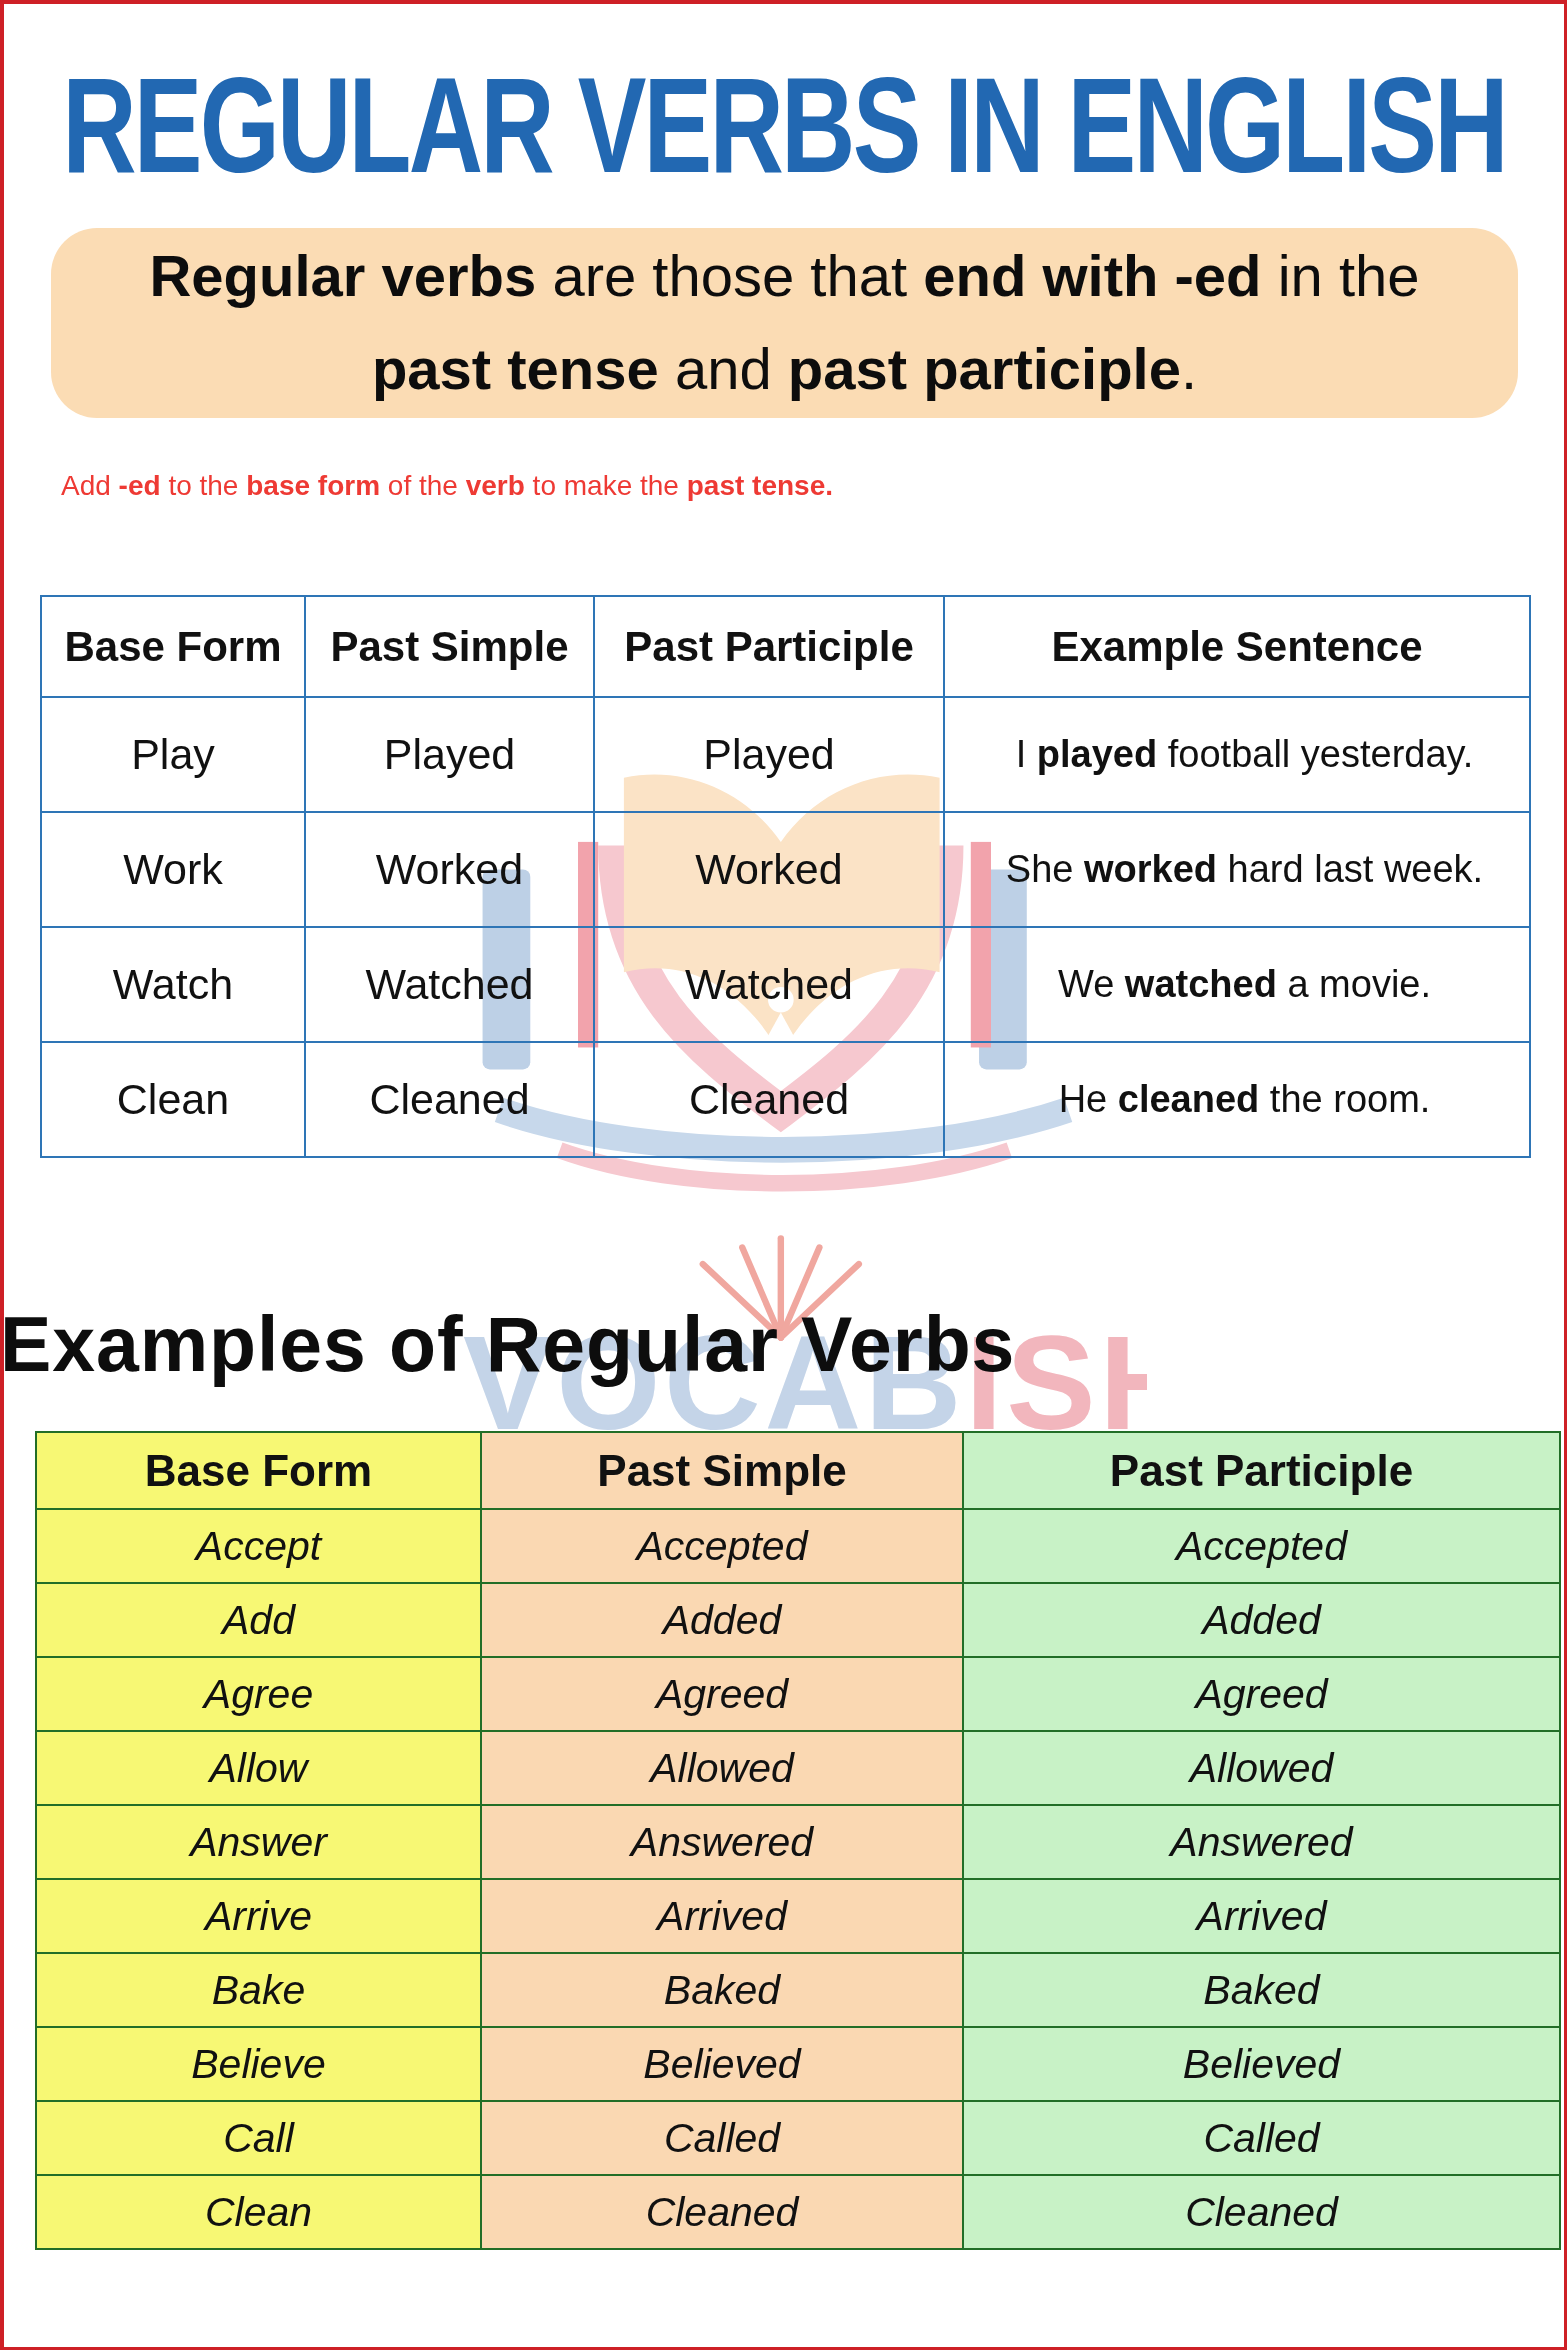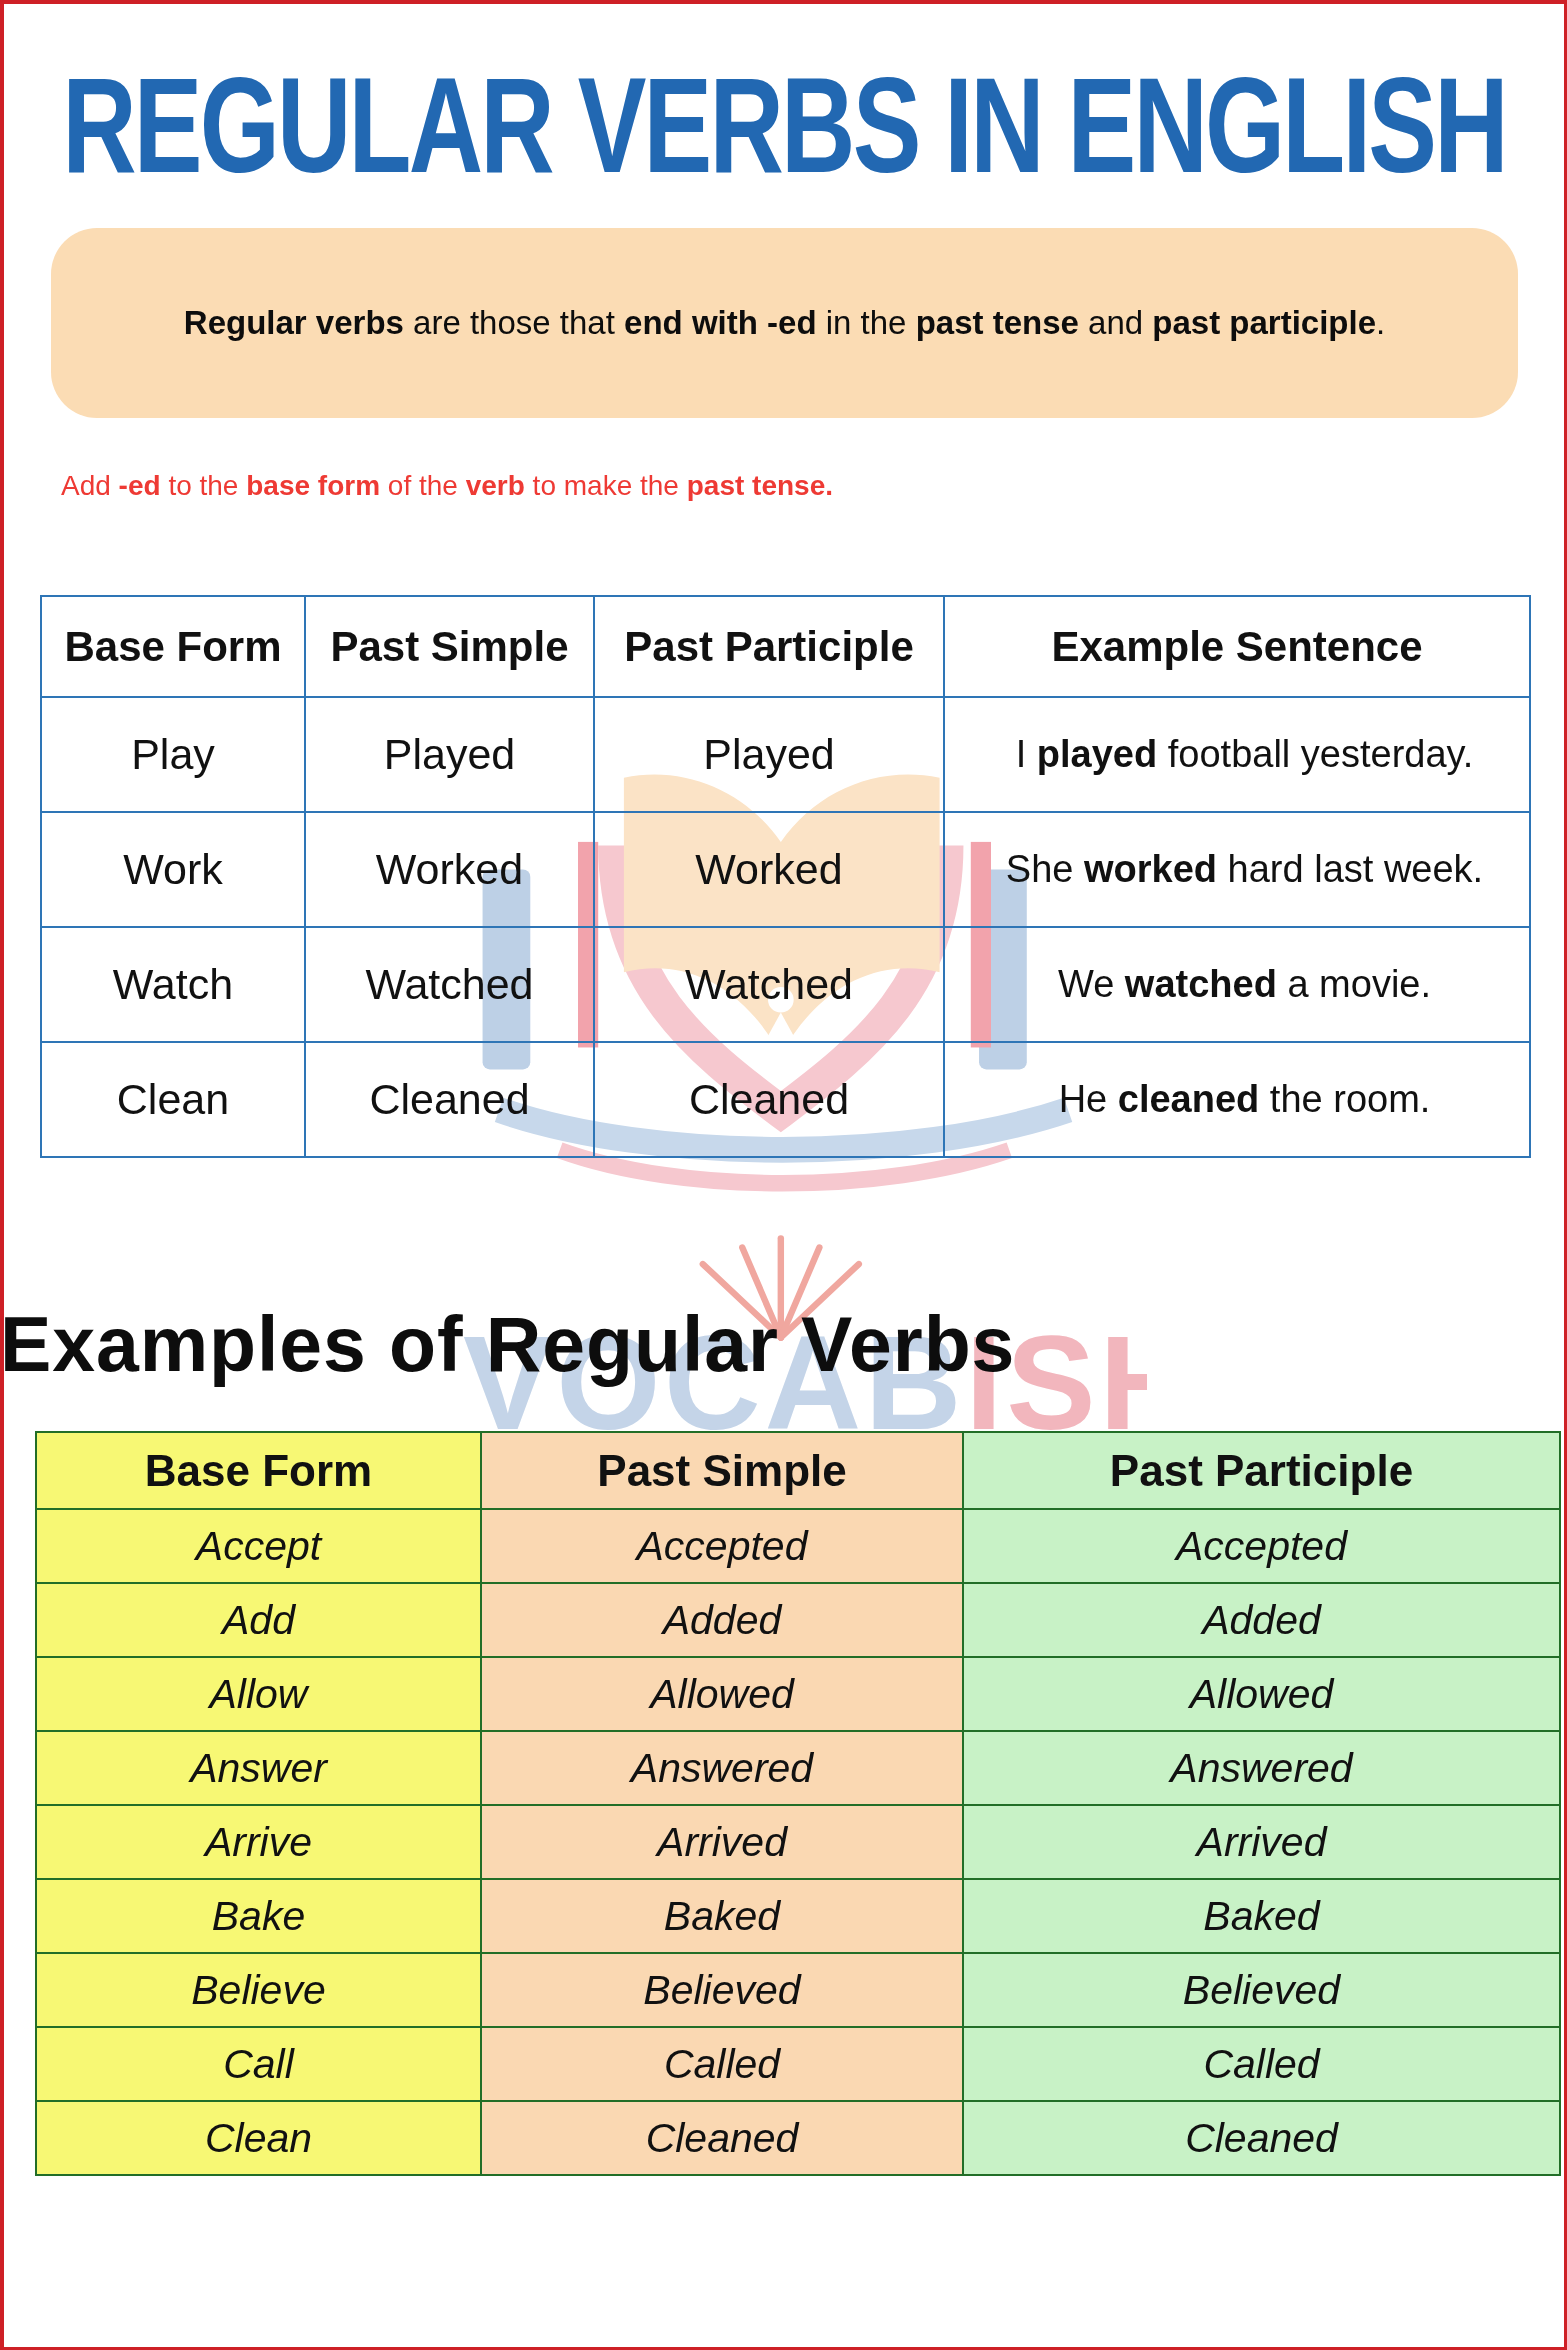--- a/index.html
+++ b/index.html
@@ -39,21 +39,21 @@
   .def-box{
     position:absolute;top:228px;left:51px;width:1467px;height:190px;
     background:#fbdcb4;
     border-radius:46px;
     display:flex;align-items:center;justify-content:center;
     z-index:1;
     box-sizing:border-box;
     padding:0 73px;
   }
   .def-box .txt{
-    font-size:33px;line-height:1.6;color:#0d0d0d;
+    font-size:58px;line-height:1.6;text-align:center;color:#0d0d0d;
   }
   
   .tip{
     position:absolute;top:470px;left:61px;width:1451px;
     font-size:28px;color:#ee3a34;
     z-index:1;
   }
   b{font-weight:bold;}
   
   table{border-collapse:collapse;table-layout:fixed;z-index:1;position:absolute;}
@@ -181,20 +181,25 @@
         <td class="c0">Accept</td>
         <td class="c1">Accepted</td>
         <td class="c2">Accepted</td>
       </tr>
       <tr>
         <td class="c0">Add</td>
         <td class="c1">Added</td>
         <td class="c2">Added</td>
       </tr>
       <tr>
+        <td class="c0">Agree</td>
+        <td class="c1">Agreed</td>
+        <td class="c2">Agreed</td>
+      </tr>
+      <tr>
         <td class="c0">Allow</td>
         <td class="c1">Allowed</td>
         <td class="c2">Allowed</td>
       </tr>
       <tr>
         <td class="c0">Answer</td>
         <td class="c1">Answered</td>
         <td class="c2">Answered</td>
       </tr>
       <tr>

